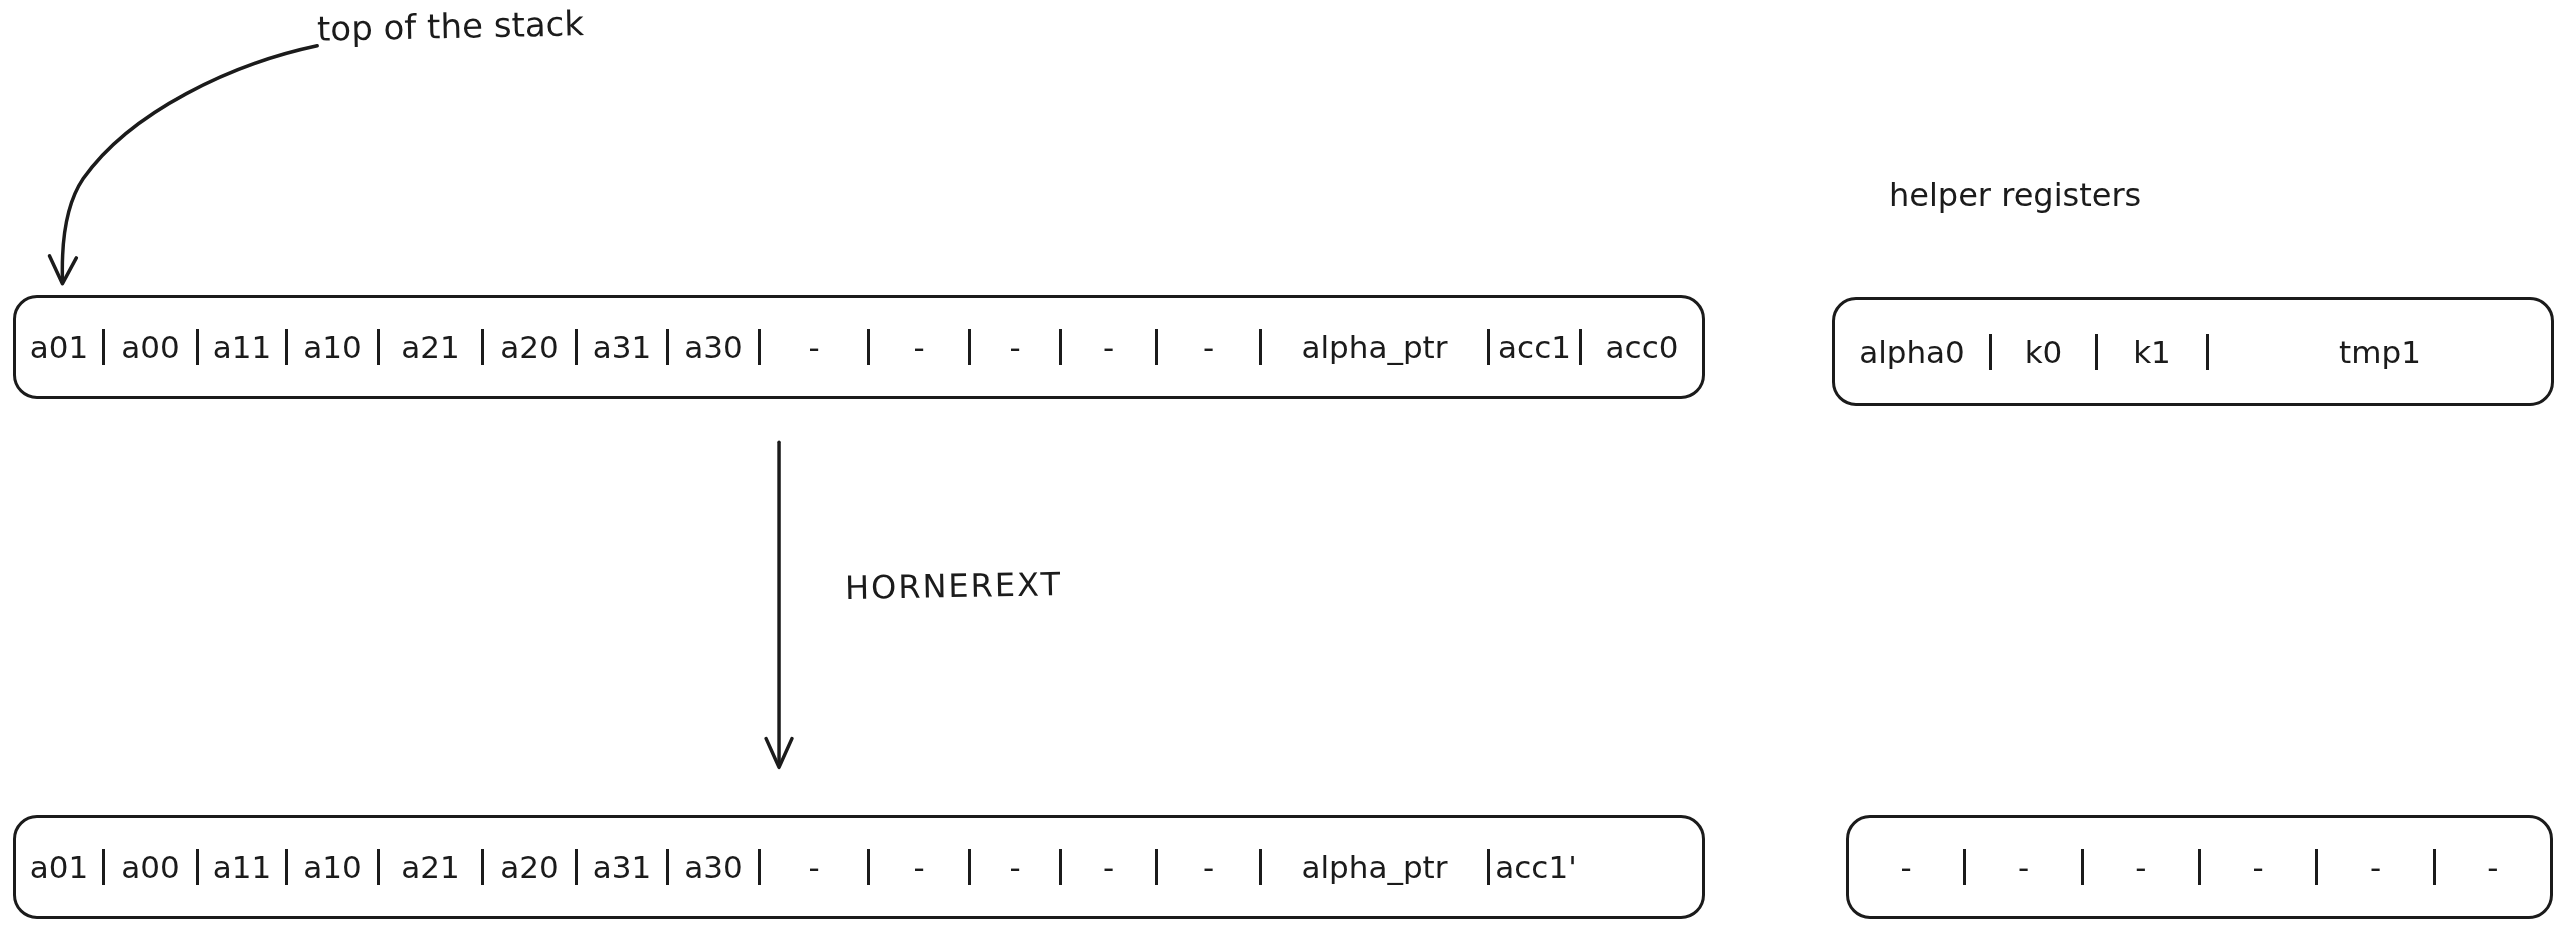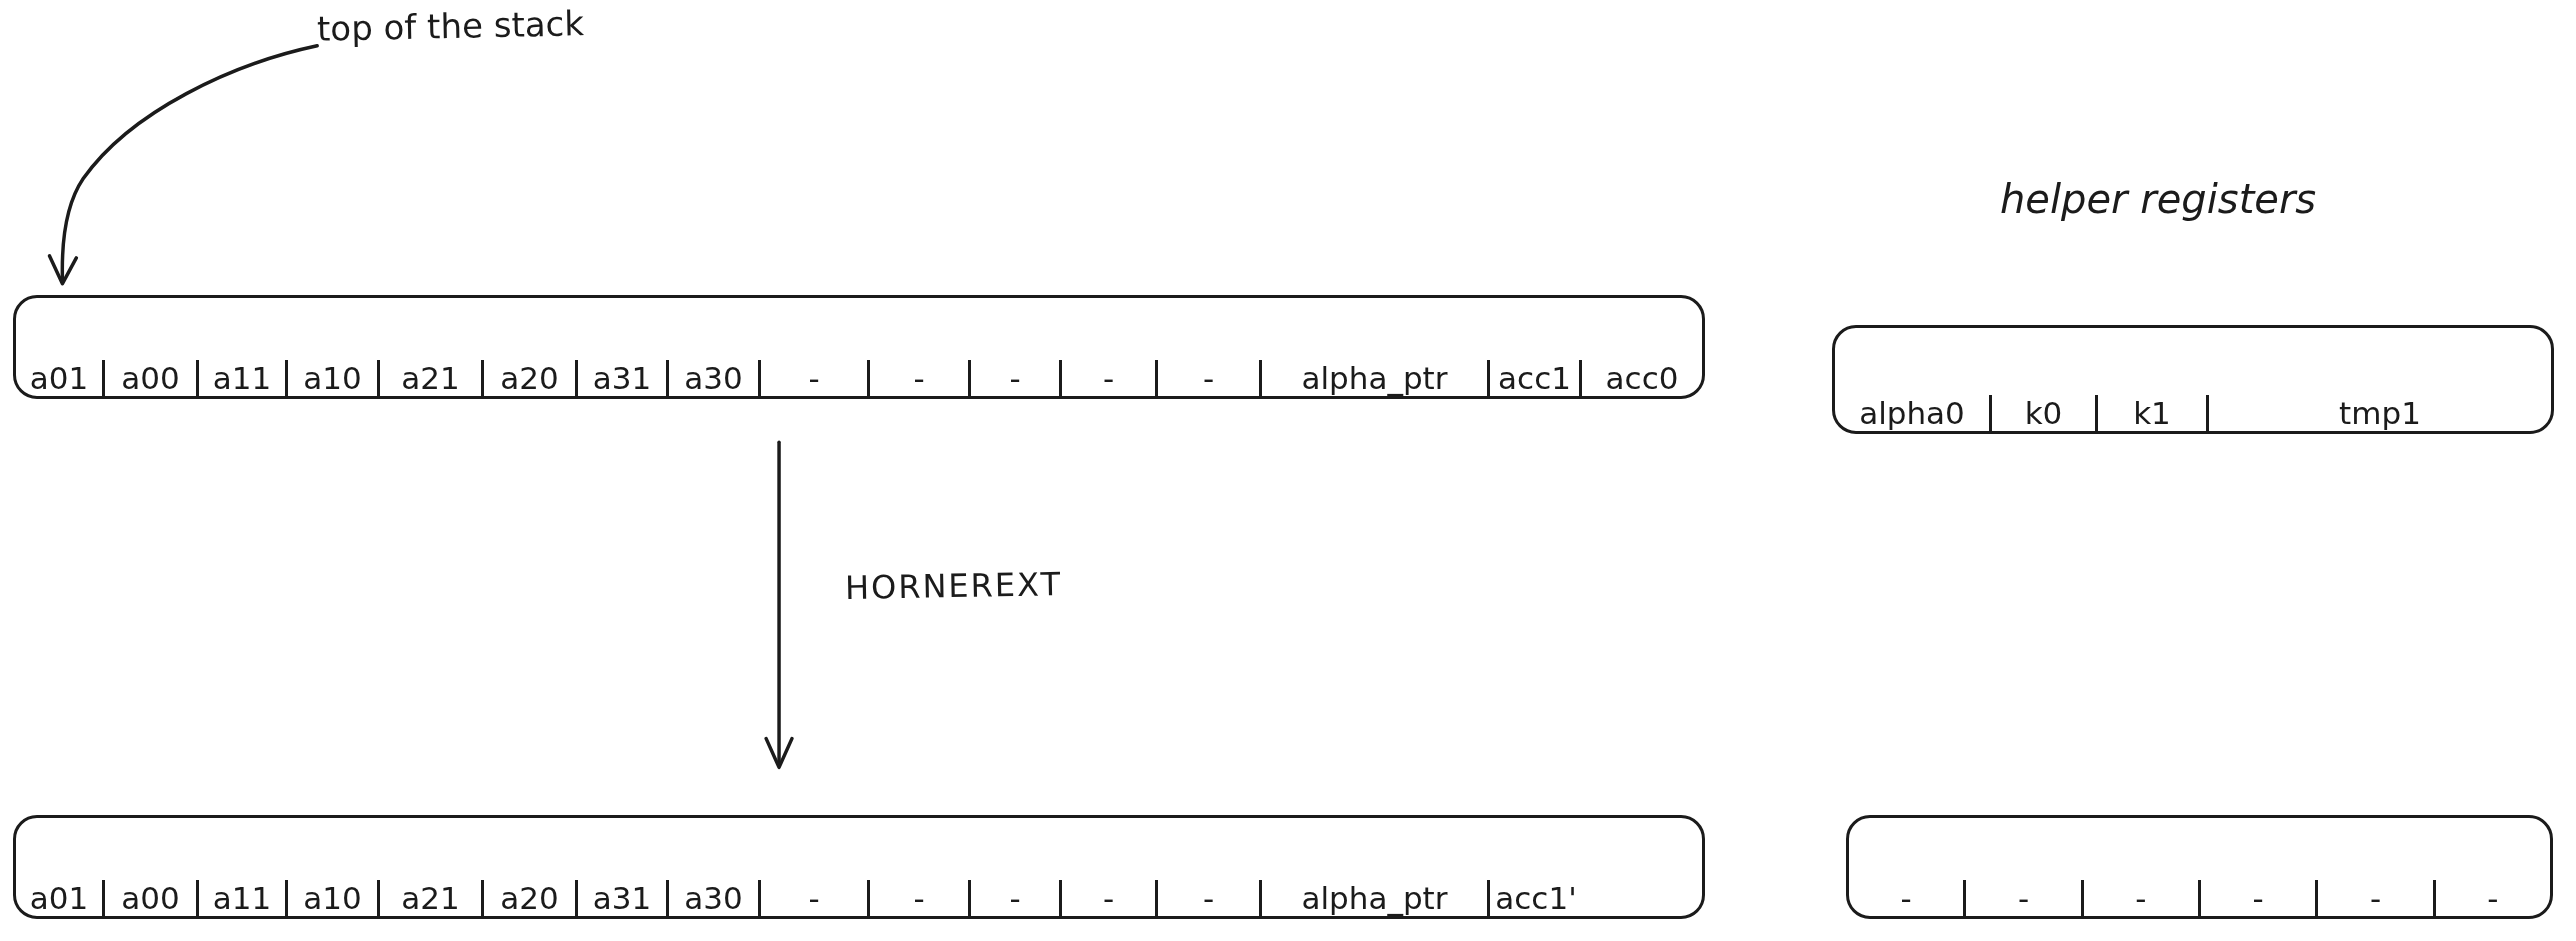--- a/index.html
+++ b/index.html
@@ -12,34 +12,34 @@
     font-family: "DejaVu Sans", sans-serif;
     color: var(--ink);
     overflow: hidden;
   }
   .annotation {
     position: absolute;
     white-space: nowrap;
     color: var(--ink);
   }
   .top-label   { left: 317px; top: 6px;  font-size: 34px; transform: rotate(-1.2deg); }
-  .helper-label{ left: 2000px; top: 176px; font-size: 40px; font-style: italic; }
+  .helper-label{ left: 1889px; top: 176px; font-size: 32px; }
   .op-label    { left: 845px; top: 567px; font-size: 32px; letter-spacing: 2px; transform: rotate(-1deg); }
 
   .box {
     position: absolute;
     display: flex;
-    align-items: flex-end;
+    align-items: center;
     box-sizing: border-box;
     border: 3.5px solid var(--ink);
     border-radius: 24px;
     background: var(--bg);
   }
   .stack-before { left: 13px;  top: 295px; width: 1692px; height: 104px; }
-  .helper-before{ left: 1832px; top: 297px; width: 722px;  height: 109px; margin-top: 28px; }
+  .helper-before{ left: 1832px; top: 297px; width: 722px;  height: 109px; }
   .stack-after  { left: 13px;  top: 815px; width: 1692px; height: 104px; }
   .helper-after { left: 1846px; top: 815px; width: 707px;  height: 104px; }
 
   .cell {
     display: flex;
     align-items: center;
     justify-content: center;
     font-size: 31px;
     border-right: 3px solid var(--ink);
     box-sizing: border-box;

